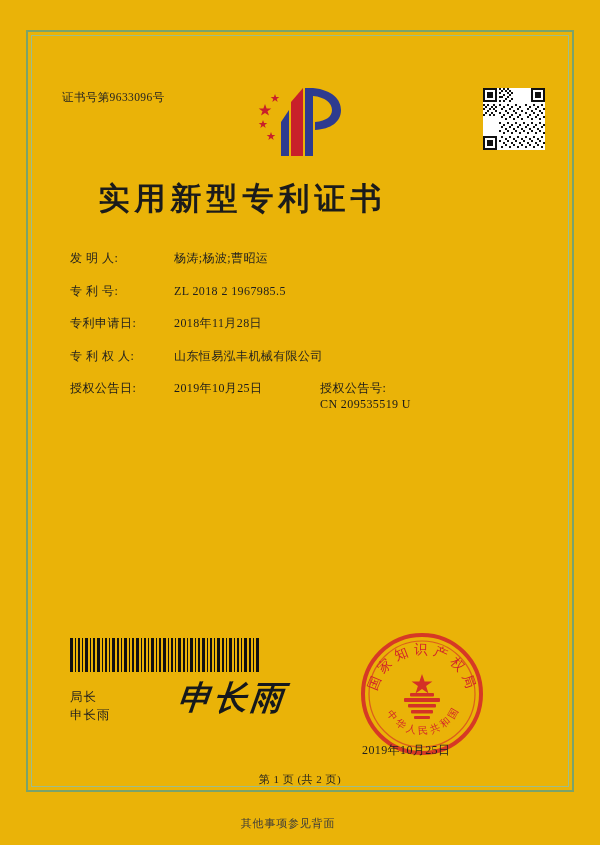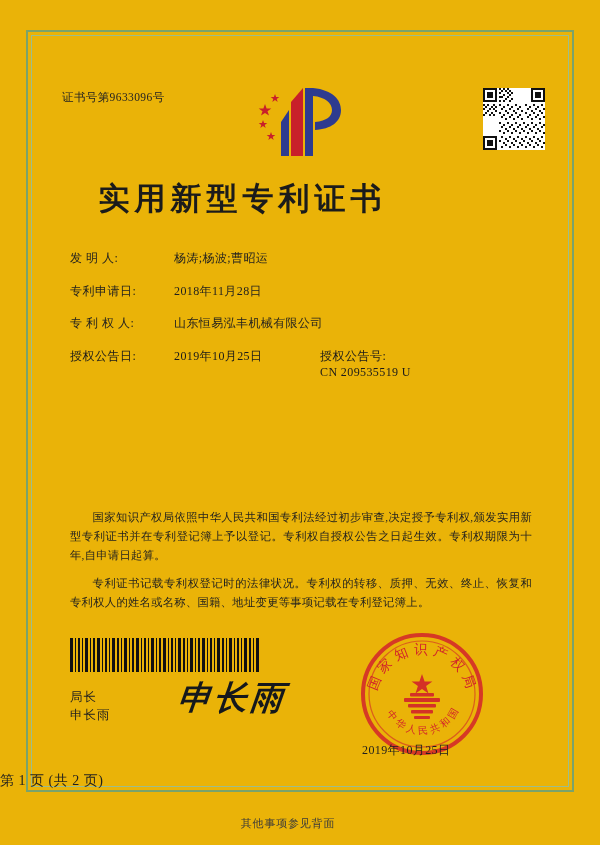--- a/index.html
+++ b/index.html
@@ -163,21 +163,22 @@
     font-size: 12px;
     color: #1f1f1f;
     letter-spacing: 0.4px;
   }
 
   
   .page-no {
     position: absolute;
     left: 0; top: 772px;
     width: 600px;
-    font-size: 14px;
+    text-align: center;
+    font-size: 11px;
     color: #1f1f1f;
     letter-spacing: 0.5px;
   }
   .footer-note {
     position: absolute;
     left: 0; top: 816px;
     width: 576px;
     text-align: center;
     font-size: 11px;
     color: #3a3a3a;
@@ -385,20 +386,24 @@
   <div class="doc-title">实用新型专利证书</div>
 
   <div class="fields">
 
 
     <div class="field-row">
       <span class="field-label w1">发 明 人:</span>
       <span class="field-value">杨涛;杨波;曹昭运</span>
     </div>
 
+    <div class="field-row">
+      <span class="field-label w1">专 利 号:</span>
+      <span class="field-value">ZL 2018 2 1967985.5</span>
+    </div>
 
     <div class="field-row">
       <span class="field-label w1">专利申请日:</span>
       <span class="field-value">2018年11月28日</span>
     </div>
 
     <div class="field-row">
       <span class="field-label w1">专 利 权 人:</span>
       <span class="field-value">山东恒易泓丰机械有限公司</span>
     </div>
@@ -410,24 +415,20 @@
         <span class="field-value">2019年10月25日</span>
       </span>
       <span class="pair-right">
         <span class="field-label" style="width:90px">授权公告号:</span>
         <span class="field-value">CN 209535519 U</span>
       </span>
     </div>
 
   </div>
 
-  <div class="body-text">
-    <p>国家知识产权局依照中华人民共和国专利法经过初步审查,决定授予专利权,颁发实用新型专利证书并在专利登记簿上予以登记。专利权自授权公告之日起生效。专利权期限为十年,自申请日起算。</p>
-    <p>专利证书记载专利权登记时的法律状况。专利权的转移、质押、无效、终止、恢复和专利权人的姓名或名称、国籍、地址变更等事项记载在专利登记簿上。</p>
-  </div>
 
   <div class="barcode">
     <svg width="190" height="34" shape-rendering="crispEdges">
       <g fill="#111111">
         <rect x="0" y="0" width="3" height="34"></rect>
           <rect x="5" y="0" width="1" height="34"></rect>
         <rect x="8" y="0" width="2" height="34"></rect>
           <rect x="12" y="0" width="1" height="34"></rect>
         <rect x="15" y="0" width="3" height="34"></rect>
           <rect x="20" y="0" width="1" height="34"></rect>

